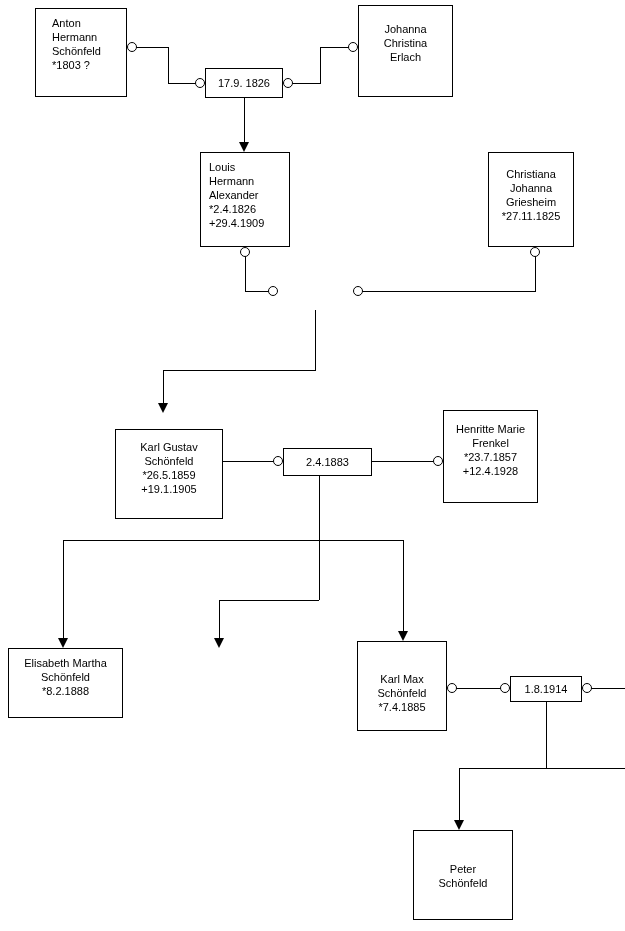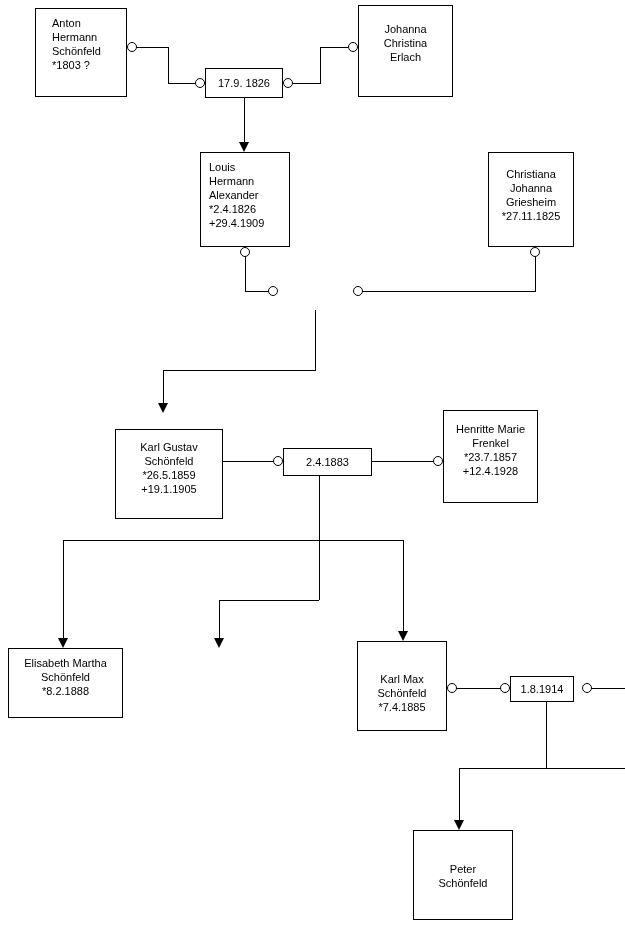--- a/index.html
+++ b/index.html
@@ -165,17 +165,17 @@
 
   <div class="mbox" style="left:205px; top:68px; width:78px; height:30px;">
     <div class="mtext">17.9. 1826</div>
   </div>
 
 
   <div class="mbox" style="left:283px; top:448px; width:89px; height:28px;">
     <div class="mtext">2.4.1883</div>
   </div>
 
-  <div class="mbox" style="left:510px; top:676px; width:64px; height:26px;">
+  <div class="mbox" style="left:510px; top:676px; width:72px; height:26px;">
     <div class="mtext">1.8.1914</div>
   </div>
 
 </div>
 
 </body></html>

